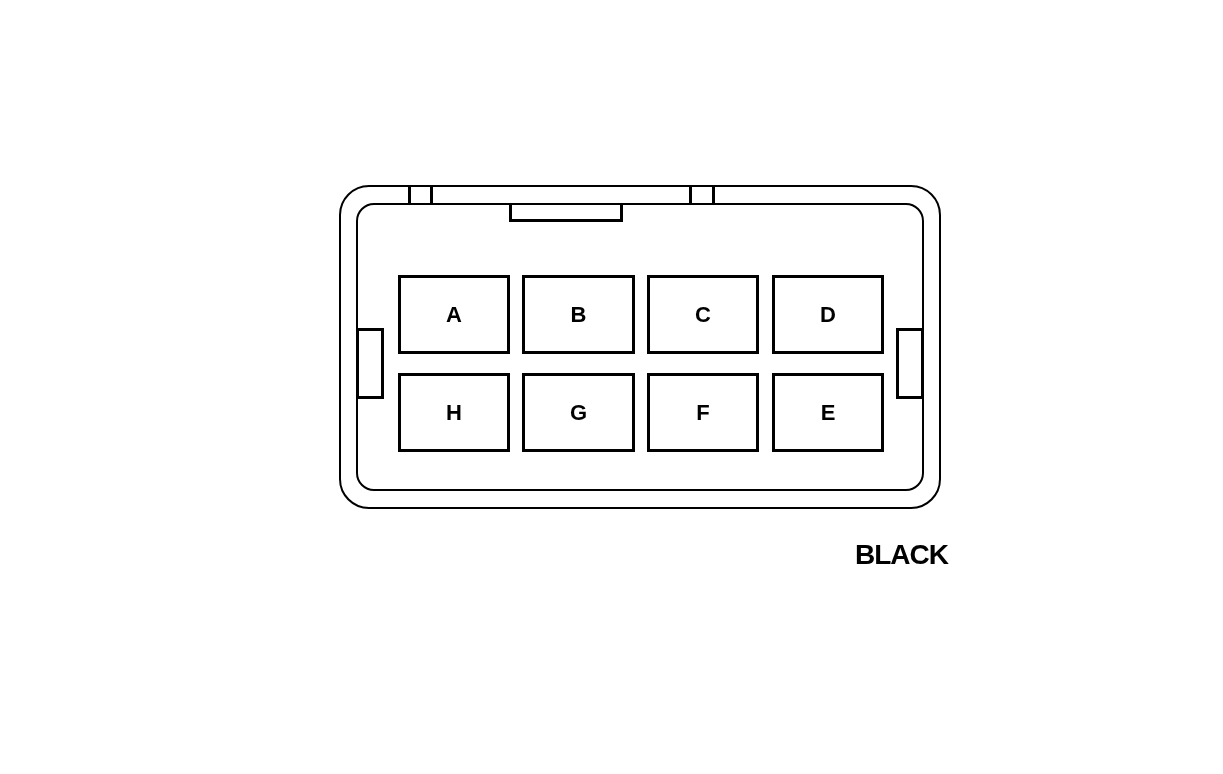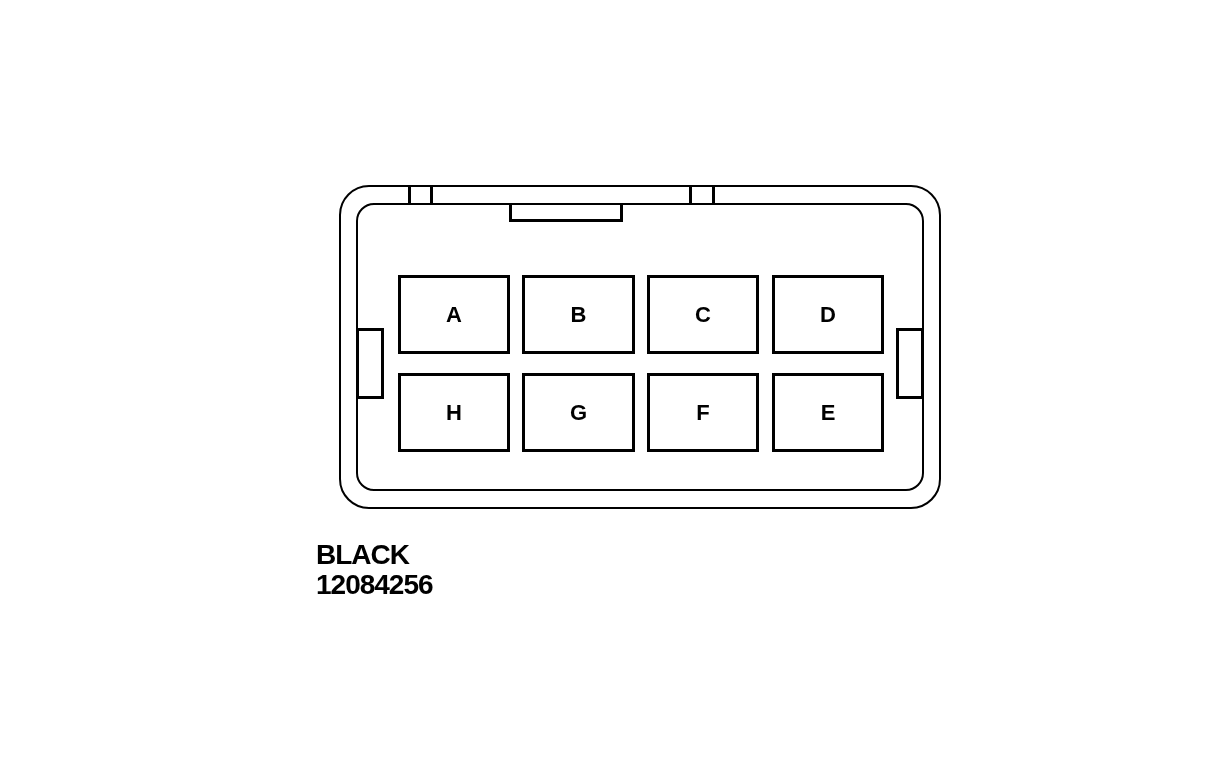--- a/index.html
+++ b/index.html
@@ -78,23 +78,23 @@
   .pin-b { left: 522px; top: 275px; width: 113px; }
   .pin-c { left: 647px; top: 275px; }
   .pin-d { left: 772px; top: 275px; }
   .pin-h { left: 398px; top: 373px; }
   .pin-g { left: 522px; top: 373px; width: 113px; }
   .pin-f { left: 647px; top: 373px; }
   .pin-e { left: 772px; top: 373px; }
   
   .caption {
     position: absolute;
-    left: 316px; top: 540px;
+    left: 348px; top: 540px;
     width: 600px;
-    text-align: left;
+    text-align: right;
     color: #000;
   }
   .caption .color-label,
   .caption .part-number {
     font-size: 28px;
     font-weight: 700;
     letter-spacing: -1px;
     line-height: 30px;
     display: block;
   }
@@ -136,16 +136,15 @@
   </div>
   <div class="pin pin-f">
     <span>F</span>
   </div>
   <div class="pin pin-e">
     <span>E</span>
   </div>
 
   <div class="caption">
     <span class="color-label">BLACK</span>
-    <span class="part-number">12084256</span>
   </div>
 
 </div>
 
 </body></html>

